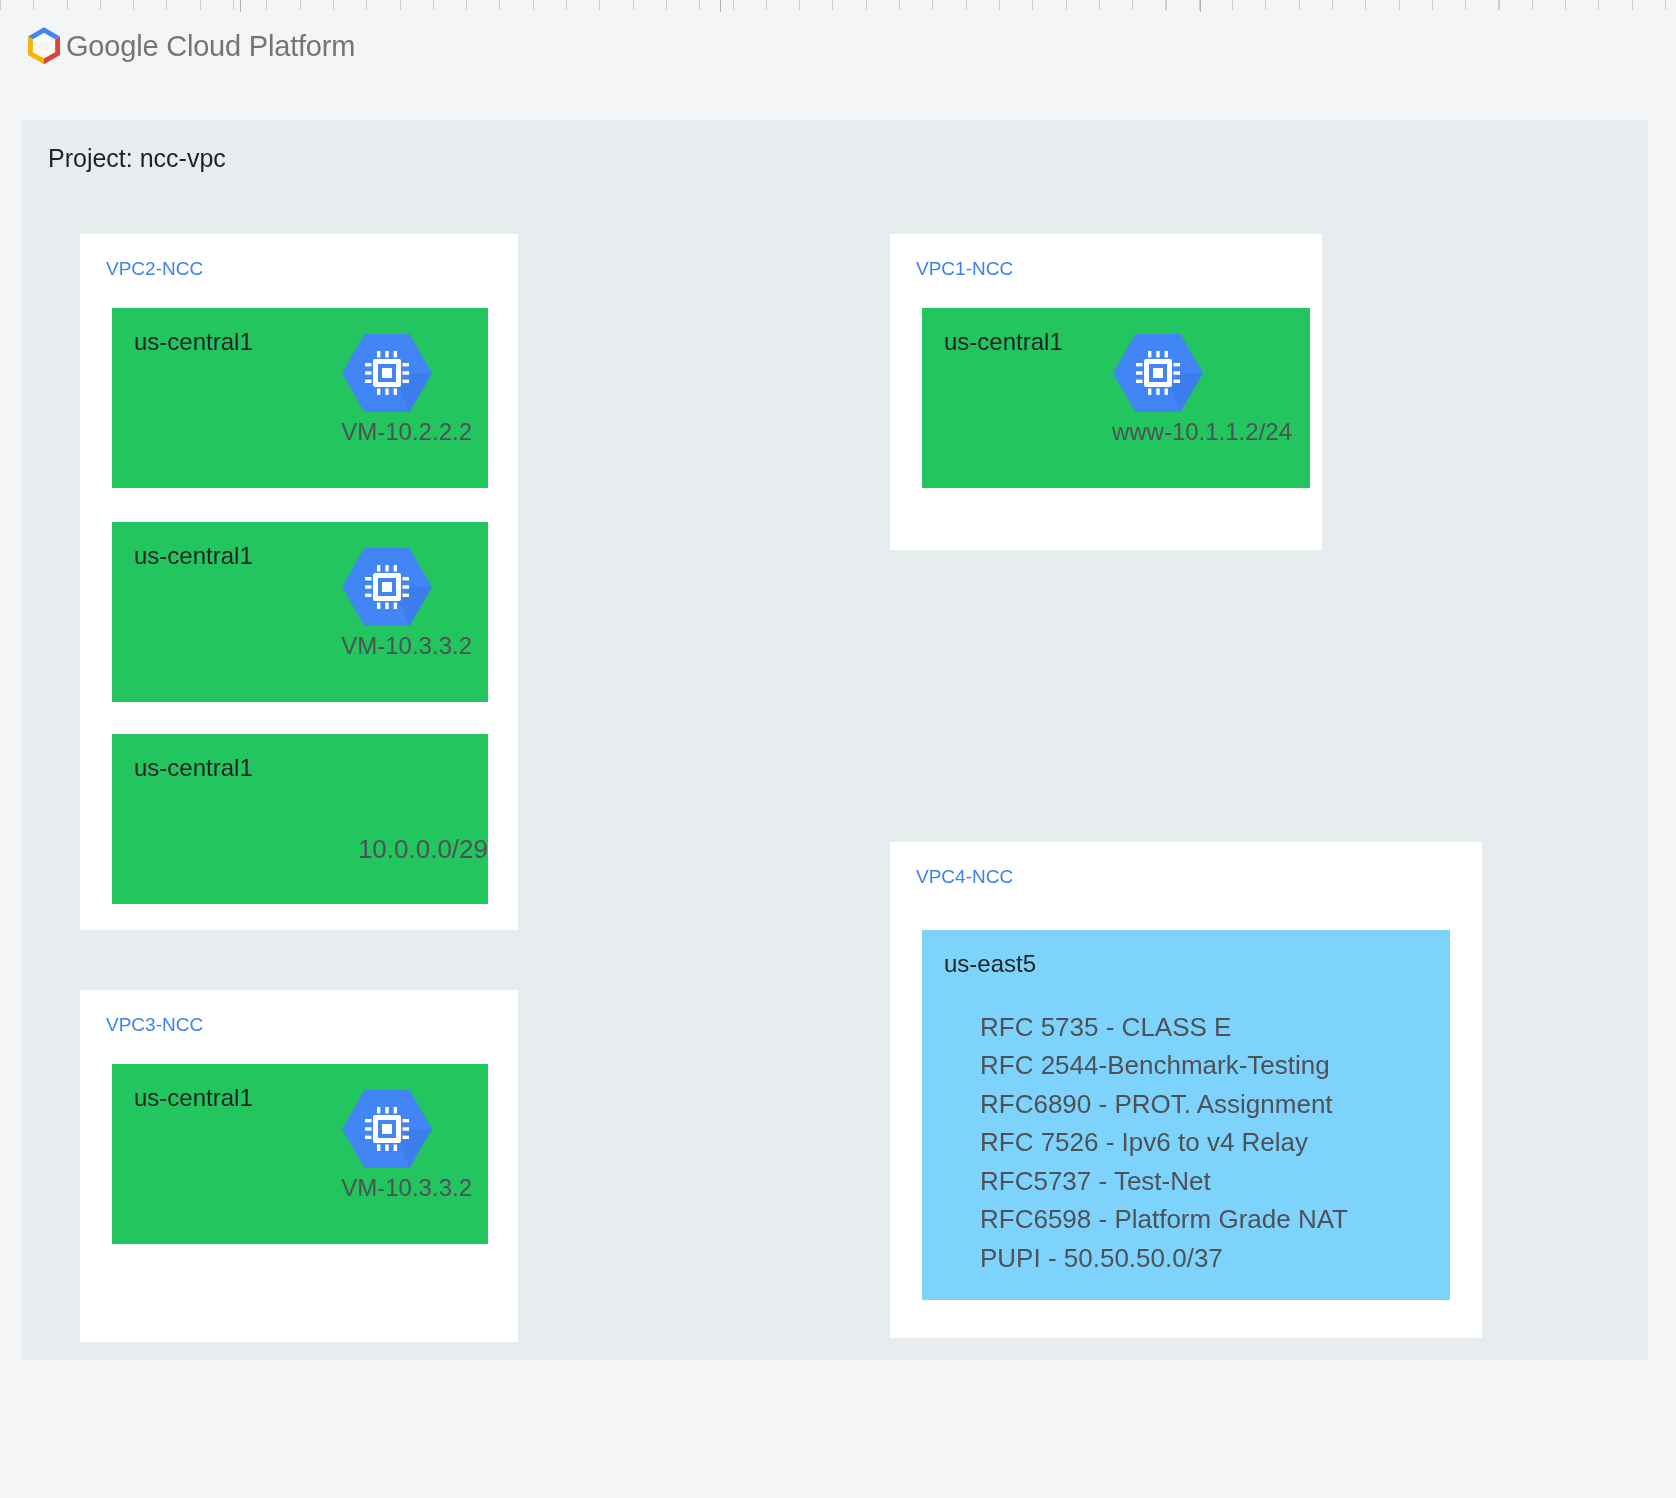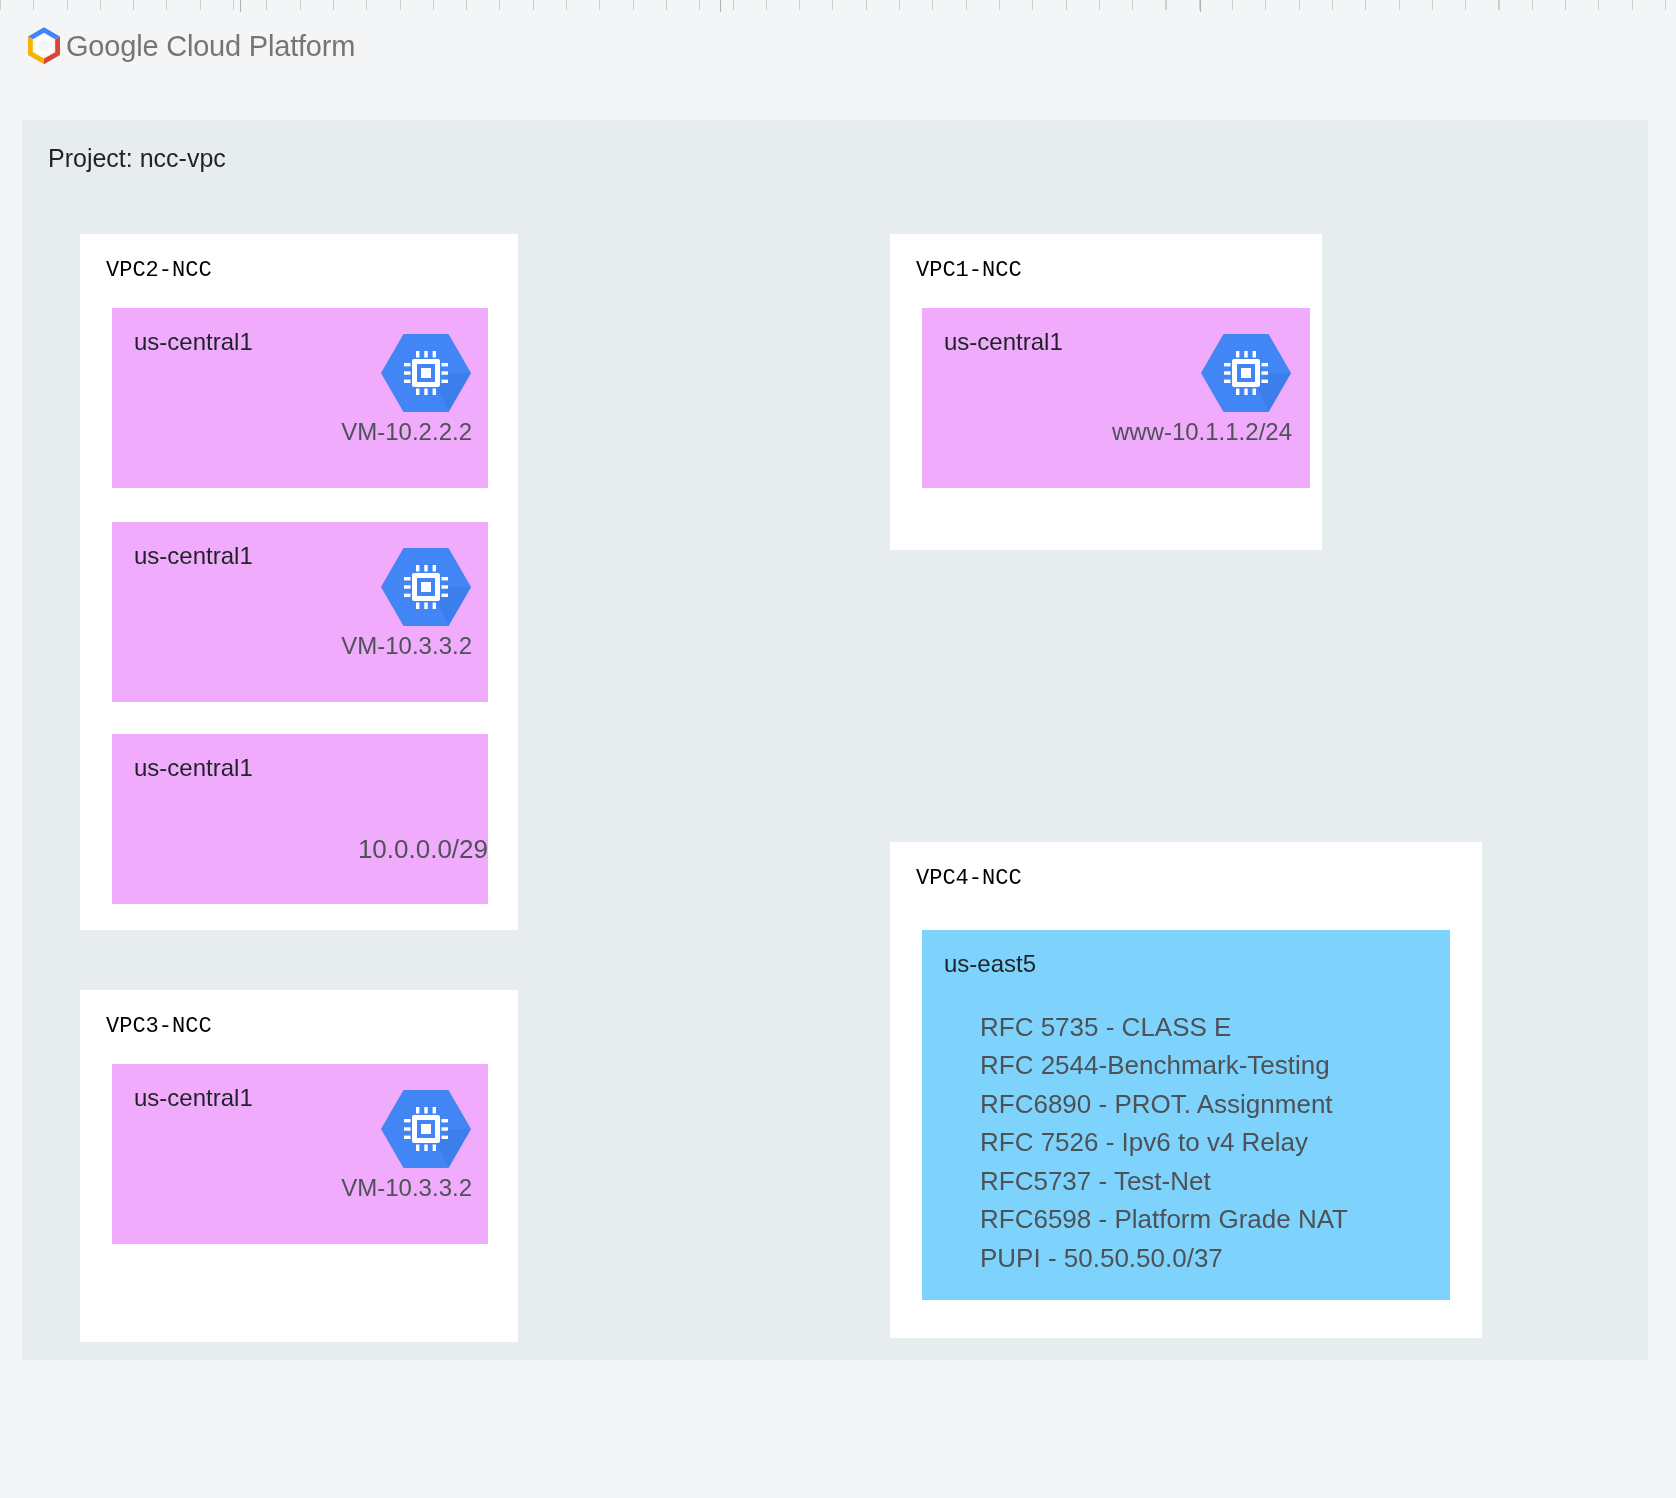--- a/index.html
+++ b/index.html
@@ -77,53 +77,52 @@
 
   
   .vpc {
     position: absolute;
     background: #ffffff;
   }
   .vpc-title {
     position: absolute;
     left: 26px;
     top: 24px;
-    font-size: 22px;
-    color: #000000;
+    font-size: 19px;
+    color: #3b82f6;
     white-space: nowrap;
-    font-family: Liberation Mono, monospace;
   }
 
   #vpc2 { left: 58px;  top: 114px; width: 438px; height: 696px; }
   #vpc3 { left: 58px;  top: 870px; width: 438px; height: 352px; }
   #vpc1 { left: 868px; top: 114px; width: 432px; height: 316px; }
   #vpc4 { left: 868px; top: 722px; width: 592px; height: 496px; }
 
   
   .region-card {
     position: absolute;
     box-sizing: border-box;
   }
-  .region-card.pink { background: #f0abfc; }
+  .region-card.pink { background: #22c55e; }
   .region-card.blue { background: #7dd3fc; }
   .region-name {
     position: absolute;
     left: 22px;
     top: 20px;
     font-size: 24px;
     color: #1f2327;
     white-space: nowrap;
   }
 
   
   .vm-block {
     position: absolute;
     display: flex;
     flex-direction: column;
-    align-items: flex-end;
+    align-items: flex-start;
   }
   .vm-hex { width: 92px; height: 86px; display:block; }
   .vm-caption {
     margin-top: 2px;
     font-size: 24px;
     color: #4e5257;
     white-space: nowrap;
   }
 
   

